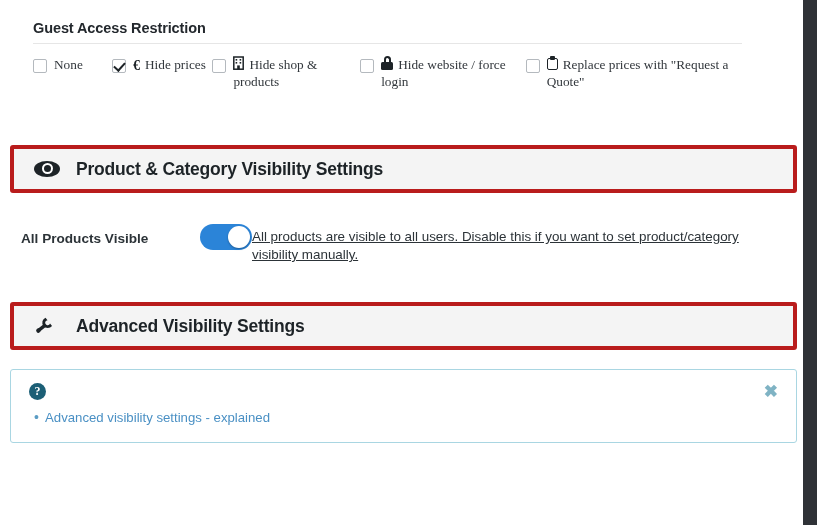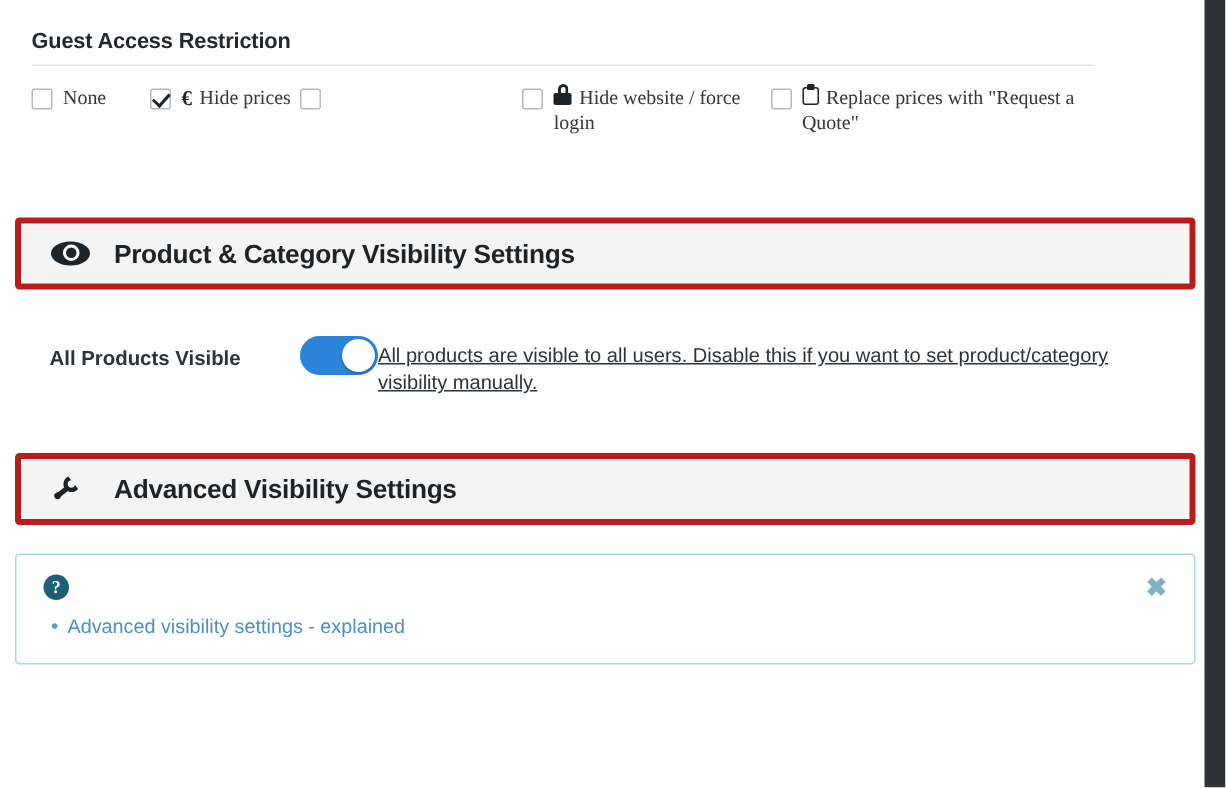--- a/index.html
+++ b/index.html
@@ -38,21 +38,21 @@
     right: 0;
     top: 0;
     width: 14px;
     height: 525px;
     background: #2f3237;
   }
 
   
   .guest-section {
     position: absolute;
-    left: 0;
+    left: 12px;
     top: 0;
     width: 746px;
   }
   .guest-title {
     font-size: 14.5px;
     font-weight: bold;
     color: #23282d;
     padding: 20px 0 7px 21px;
     letter-spacing: -0.1px;
   }
@@ -231,21 +231,21 @@
   
   .setting-row {
     position: absolute;
     left: 0;
     width: 803px;
     display: flex;
     align-items: flex-start;
   }
   .setting-label {
     width: 200px;
-    padding-left: 33px;
+    padding-left: 21px;
     font-size: 13.6px;
     font-weight: 600;
     color: #2c3338;
     line-height: 18px;
     padding-top: 6px;
   }
   .toggle {
     width: 52px;
     height: 26px;
     border-radius: 13px;
@@ -362,20 +362,32 @@
 
         <label class="cb-option opt-prices">
           <span class="cbox checked"></span>
           <span class="cb-label">
             <span class="glyph ic-euro">€</span><span>Hide prices</span>
           </span>
         </label>
 
         <label class="cb-option opt-shop">
           <span class="cbox"></span>
+          <span class="cb-label">
+            <span class="glyph ic-store">
+              <svg width="11" height="14" viewBox="0 0 11 14" xmlns="http://www.w3.org/2000/svg">
+                <rect x="0.8" y="1" width="9.4" height="12.2" fill="none" stroke="#1d2327" stroke-width="1.5"></rect>
+                <rect x="2.6" y="3" width="1.6" height="1.6" fill="#1d2327"></rect>
+                <rect x="6.6" y="3" width="1.6" height="1.6" fill="#1d2327"></rect>
+                <rect x="2.6" y="6" width="1.6" height="1.6" fill="#1d2327"></rect>
+                <rect x="6.6" y="6" width="1.6" height="1.6" fill="#1d2327"></rect>
+                <rect x="4.2" y="9.4" width="2.6" height="3.8" fill="#1d2327"></rect>
+              </svg>
+            </span><span>Hide shop &amp; products</span>
+          </span>
         </label>
 
         <label class="cb-option opt-login">
           <span class="cbox"></span>
           <span class="cb-label">
             <span class="glyph ic-lock">
               <span class="shackle"></span><span class="body"></span>
             </span><span>Hide website / force login</span>
           </span>
         </label>

